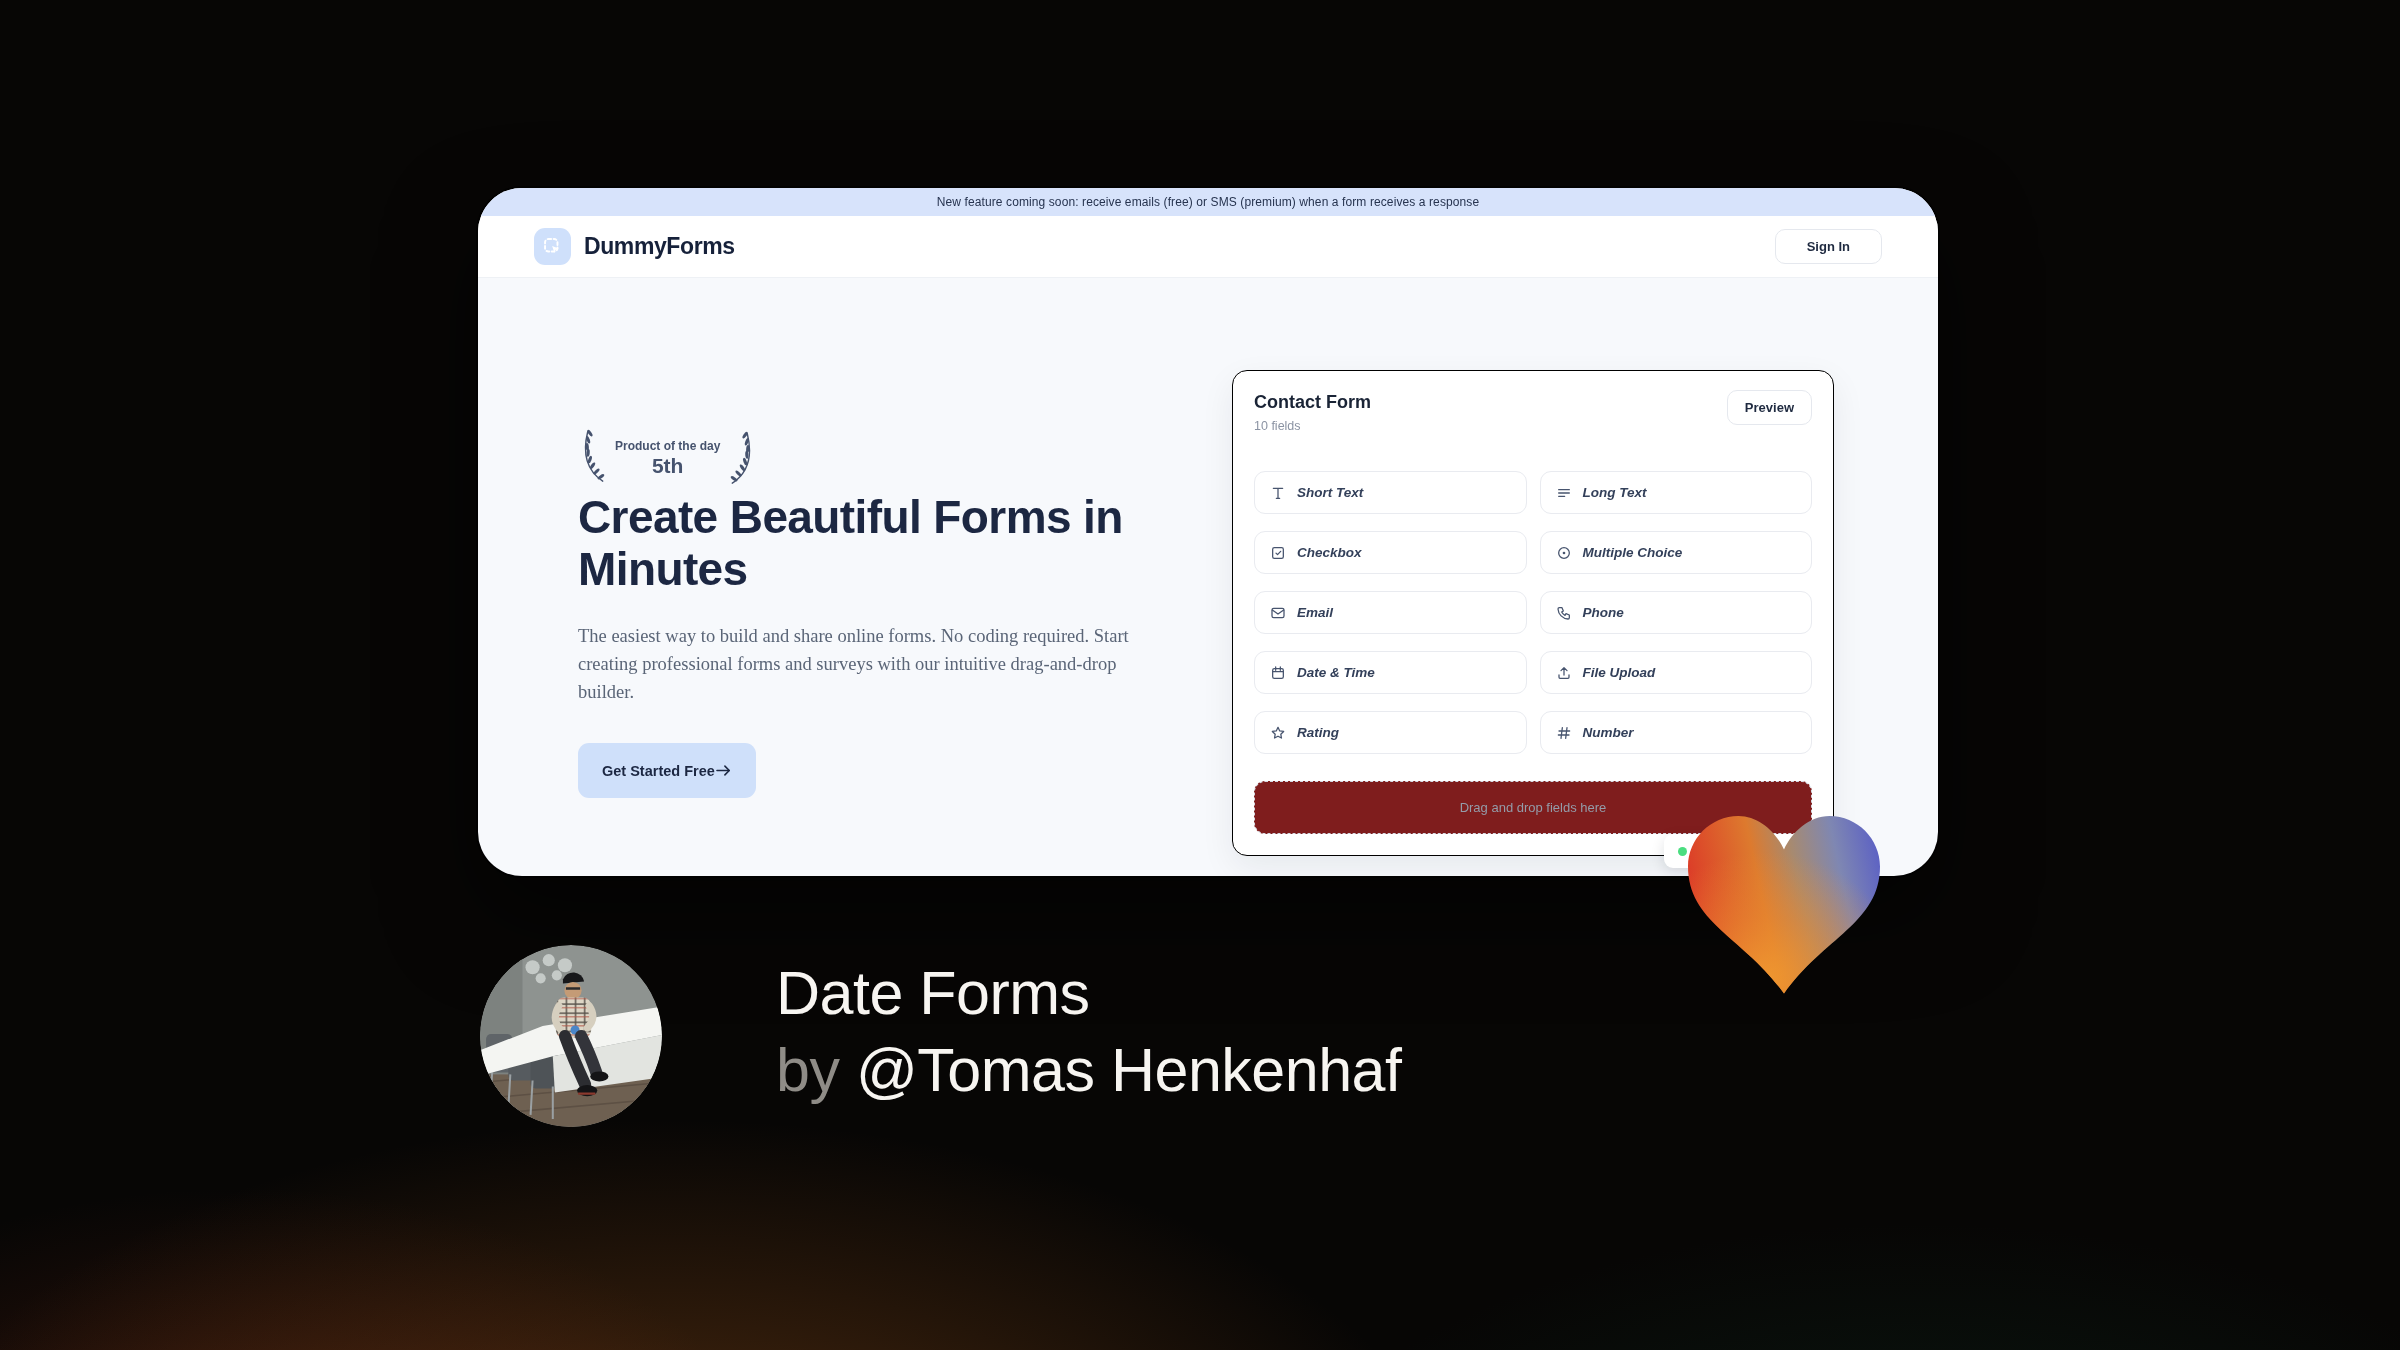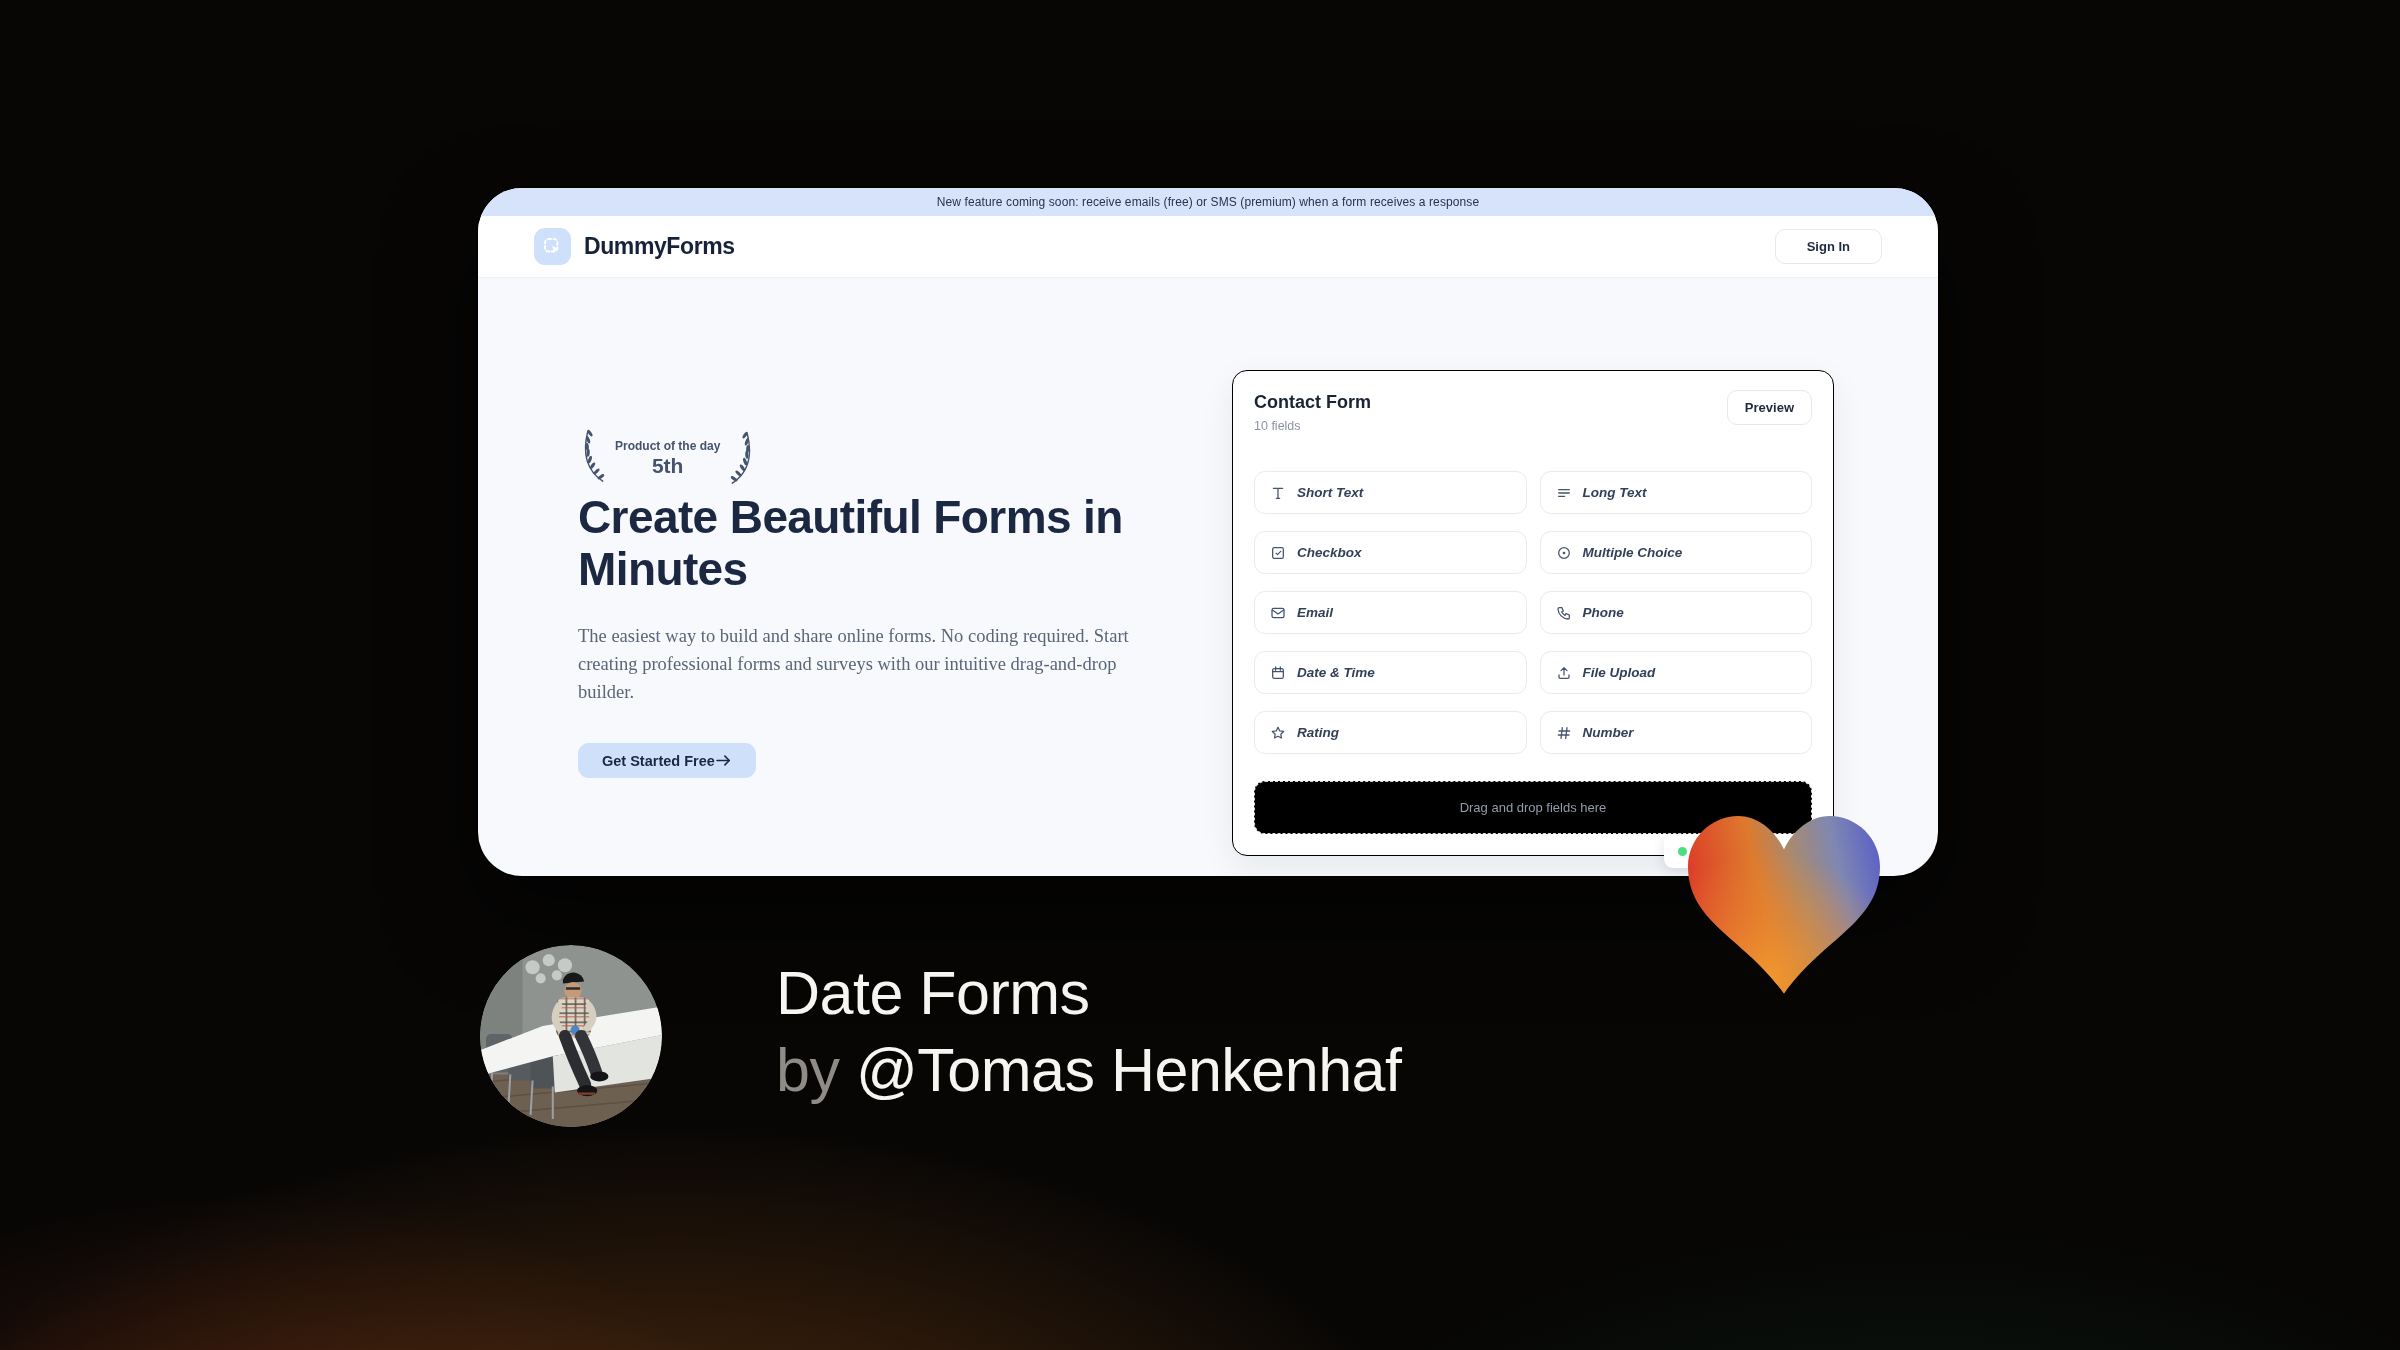--- a/index.html
+++ b/index.html
@@ -50,21 +50,21 @@
   .laurel-line2{ font-size:21px; font-weight:800; margin-top:1px; }
   .headline{
     position:absolute; left:100px; top:303px; width:620px;
     font-size:46px; line-height:1.14; font-weight:700; color:#1c2742; letter-spacing:-.6px;
   }
   .hero-desc{
     position:absolute; left:100px; top:434px; width:580px;
     font-size:18.5px; line-height:1.52; color:#5a6577;font-family:Liberation Serif, serif;
   }
   .cta-btn{
-    position:absolute; left:100px; top:555px; height:35px; padding:0 24px;
+    position:absolute; left:100px; top:555px; height:55px; padding:0 24px;
     background:#cfe0fa; border:none; border-radius:11px; display:flex; align-items:center; gap:0;
     font-size:14.5px; font-weight:700; color:#1c2742; cursor:pointer; font-family:inherit;
   }
 
   
   .builder-panel{
     position:absolute; left:754px; top:182px; width:602px; height:486px;
     background:#ffffff; border:1px solid #000000; border-radius:15px;
     box-shadow:0 12px 34px rgba(16,24,40,.07); padding:21px 21px;
   }
@@ -81,21 +81,21 @@
   }
   .field-btn{
     height:43px; background:#fff; border:1px solid #e9ebf0; border-radius:11px;
     display:flex; align-items:center; gap:11px; padding:0 15px; cursor:grab;font-style:italic;
   }
   .f-icon{ width:16px; height:16px; color:#47546e; display:flex; align-items:center; }
   .f-icon svg{ width:16px; height:16px; }
   .f-label{ font-size:13.5px; font-weight:600; color:#33405a; }
   .dropzone{
     position:absolute; left:21px; top:410px; width:558px; height:53px;
-    background:#000000; border:1px dashed #d6dae2; border-radius:11px;
+    background:#7f1d1d; border:1px dashed #d6dae2; border-radius:11px;
     display:flex; align-items:center; justify-content:center;
     font-size:13px; color:#949ca9;
   }
   .status-badge{
     position:absolute; left:431px; top:463px; height:34px; padding:0 14px;
     background:#fff; border-radius:9px; box-shadow:0 4px 14px rgba(16,24,40,.12);
     display:flex; align-items:center; gap:8px; font-size:12.5px; font-weight:600; color:#2a3750;
     z-index:3;
   }
   .status-dot{ width:9px; height:9px; border-radius:50%; background:#4ade80; }

